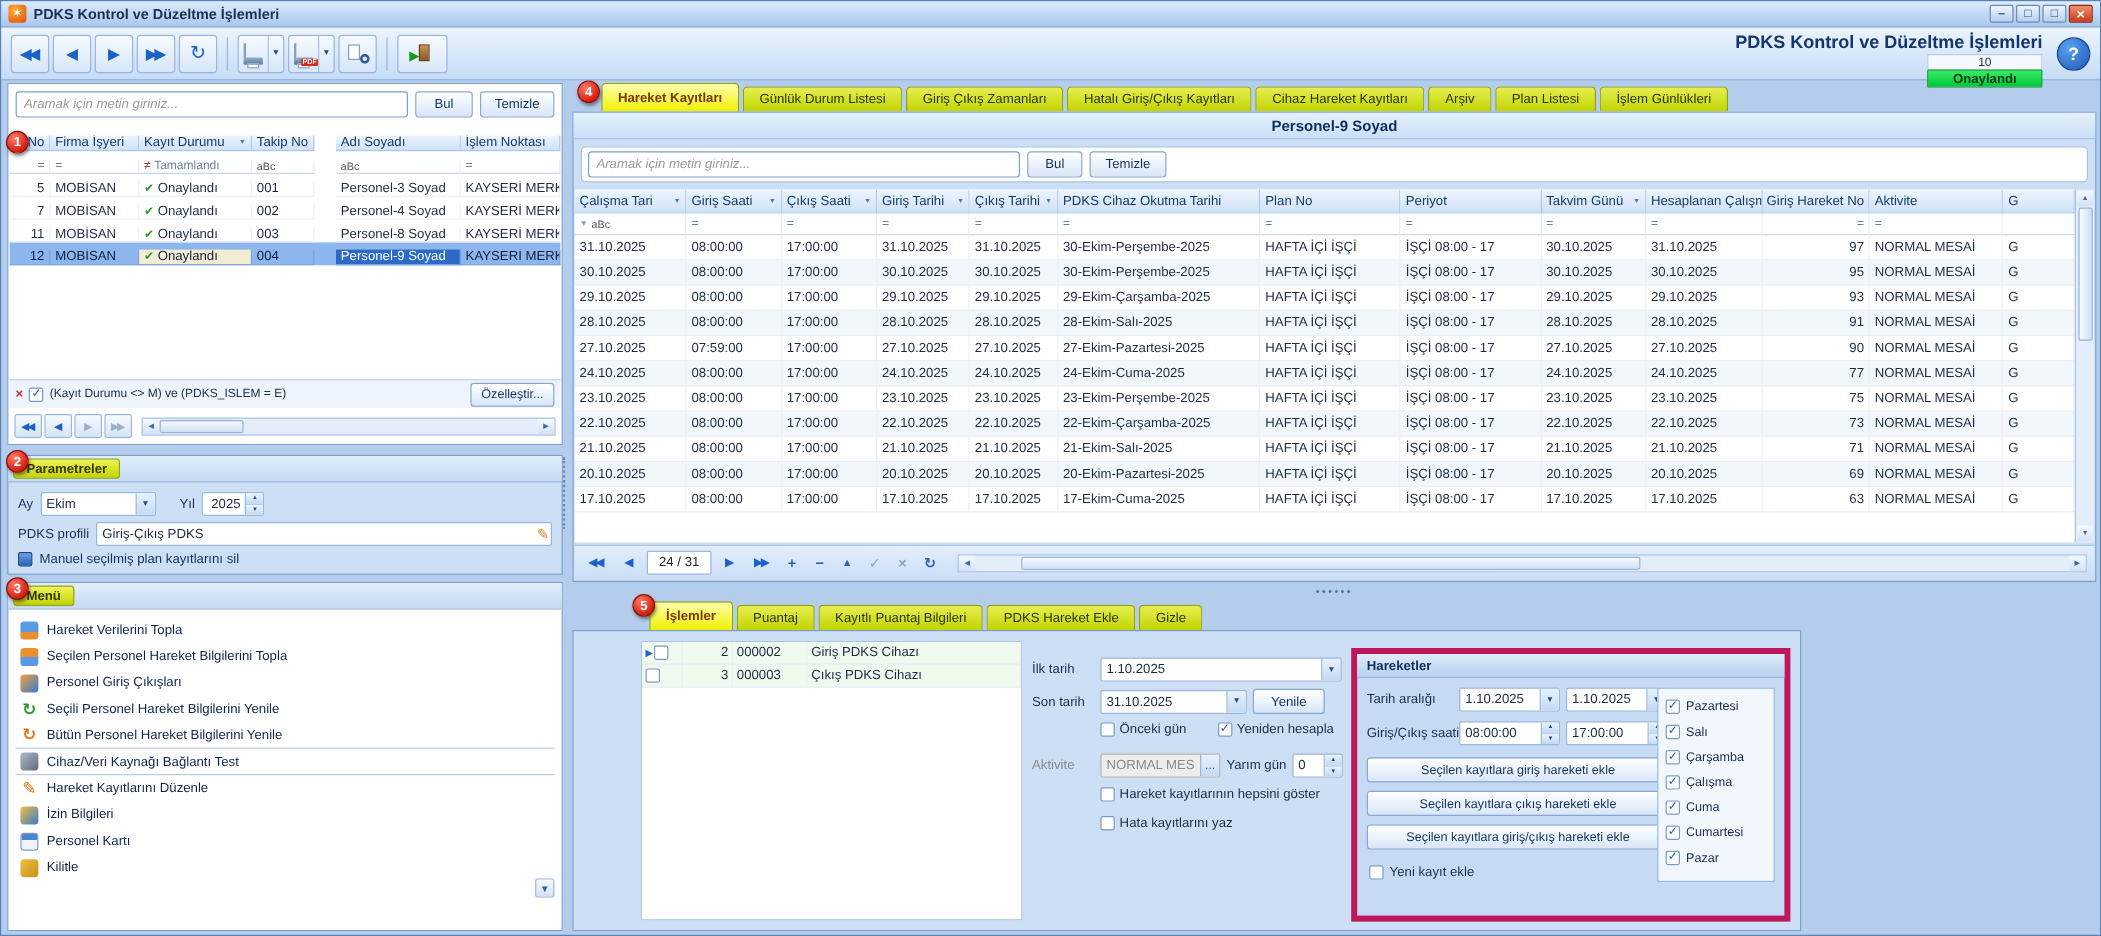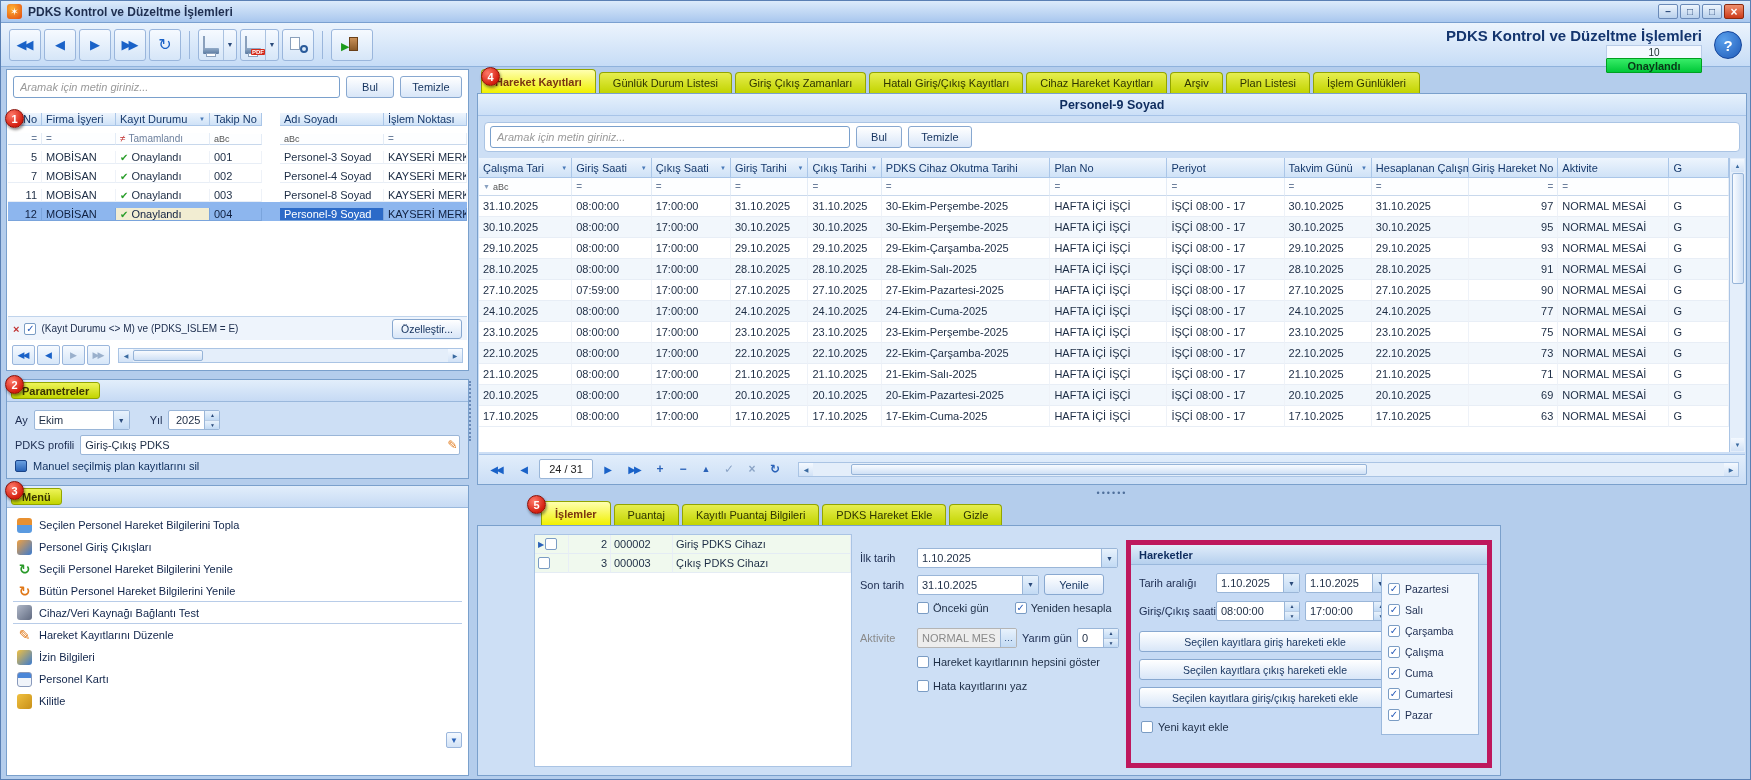--- a/index.html
+++ b/index.html
@@ -142,21 +142,21 @@
   .menu-ic.leave-info-icon{background:linear-gradient(135deg,#f0c040,#3a7ad0);}
   .menu-ic.personnel-card-icon{background:linear-gradient(180deg,#4a86d8 40%,#f0f4fa 40%);border:1px solid #8899bb;}
   .menu-ic.lock-icon{background:linear-gradient(135deg,#f0c040,#c89018);}
   .menu-scroll-arrow{position:absolute;right:6px;top:246px;width:16px;height:16px;border:1px solid #9ab6dc;border-radius:2px;background:linear-gradient(#f4f9ff,#d2e2f6);display:flex;align-items:center;justify-content:center;color:#2a62b8;font-size:8px;}
   .menu-scroll-arrow::before{content:"▼";}
 
   .vsplit{position:absolute;left:468px;top:380px;width:6px;height:60px;border-left:2px dotted #6a8ab8;}
 
   
   .right-panel{position:absolute;left:476px;top:68px;width:1270px;height:707px;}
-  .rtabs{position:absolute;top:0;left:4px;right:0;height:24px;display:flex;gap:3px;align-items:flex-end;}
+  .rtabs{position:absolute;top:0;left:24px;right:0;height:24px;display:flex;gap:3px;align-items:flex-end;}
   .rtop{position:absolute;top:24px;left:0;right:0;height:392px;border:1px solid #7aa0cc;background:#cddff5;}
   .person-bar{height:22px;background:linear-gradient(#e6f1fc,#cbdff7);border-bottom:1px solid #a8c4e8;text-align:center;font-weight:bold;color:#0e2c5e;font-size:12.5px;line-height:22px;}
   .rsearch{position:absolute;top:28px;left:6px;right:6px;height:30px;background:#fff;border:1px solid #aac4e4;border-radius:4px;display:flex;align-items:center;gap:6px;padding:0 5px;}
   .rsearch .inp{width:360px;}
   .rgrid{position:absolute;top:64px;left:1px;right:17px;bottom:32px;overflow:hidden;background:#fff;}
   .rg-row{display:flex;height:21px;background:#fff;}
   .rg-row.rg-head{height:20px;}
   .rg-row.rg-filt{height:18px;}
   .rg-h{background:linear-gradient(#eef5fd,#cfe2f7);border-right:1px solid #aac6e8;border-bottom:1px solid #aac6e8;color:#16396c;display:flex;align-items:center;padding:0 4px;overflow:hidden;white-space:nowrap;}
   .rg-h.filtered::after{content:"▼";font-size:6px;color:#4a7ab8;margin-left:auto;padding-left:2px;}
@@ -444,20 +444,24 @@
         <span>Manuel seçilmiş plan kayıtlarını sil</span>
       </div>
     </div>
 
     <div class="lp-menu">
       <div class="panel-head">
         <span class="chip">Menü</span>
       </div>
       <div class="menu-list">
 
+          <div class="menu-item">
+            <span class="menu-ic collect-data-icon"></span>
+            <span>Hareket Verilerini Topla</span>
+          </div>
 
           <div class="menu-item">
             <span class="menu-ic collect-person-icon"></span>
             <span>Seçilen Personel Hareket Bilgilerini Topla</span>
           </div>
 
           <div class="menu-item">
             <span class="menu-ic person-entries-icon"></span>
             <span>Personel Giriş Çıkışları</span>
           </div>

